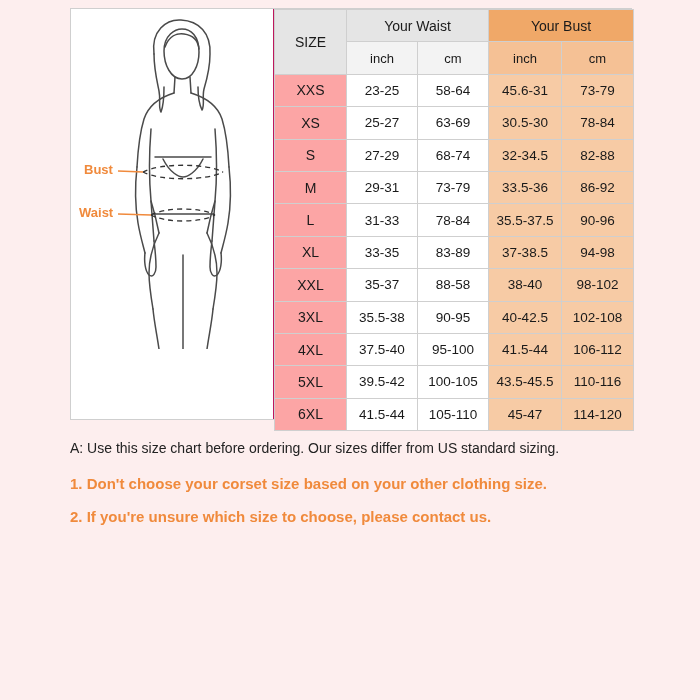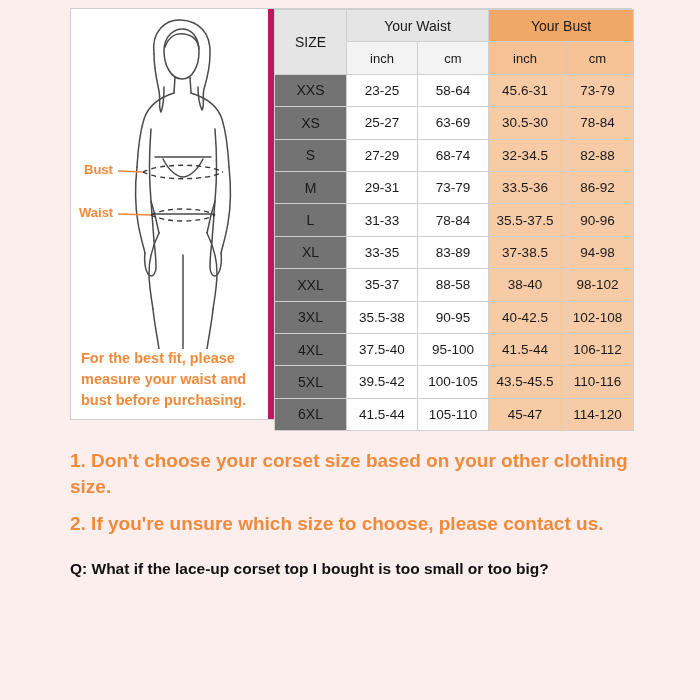--- a/index.html
+++ b/index.html
@@ -32,21 +32,21 @@
     display: flex;
     background: #fff;
     border: 1px solid #cfcfcf;
     box-sizing: border-box;
   }
   .figure-pane {
     width: 203px;
     box-sizing: border-box;
     position: relative;
     background: #fff;
-    border-right: 6px solid #be185d;
+    border-right: 1px solid #be185d;
     flex: 0 0 203px;
   }
   .figure-svg {
     position: absolute;
     left: 0;
     top: 0;
   }
   .fit-note {
     position: absolute;
     left: 10px;
@@ -86,21 +86,21 @@
     font-weight: bold;
     font-size: 14px;
   }
   .hdr-orange {
     background: #f0a868;
     font-weight: bold;
     font-size: 14px;
   }
   .sub-grey { background: #f3f3f3; font-size: 13px; }
   .sub-orange { background: #f5c195; font-size: 13px; }
-  .cell-size { font-weight: bold; background: #737373; font-size: 14px; }
+  .cell-size { font-weight: bold; background: #fca5a5; font-size: 14px; }
   .cell-plain { background: #fff; }
   .cell-orange { background: #f7cba5; }
 
   
   .faq {
     position: absolute;
     left: 70px;
     top: 438px;
     width: 566px;
   }
@@ -111,21 +111,21 @@
     margin: 0 0 9px 0;
     line-height: 1.3;
   }
   .a {
     font-size: 14px;
     color: #222;
     margin: 0 0 16px 0;
     line-height: 1.45;
   }
   .tip {
-    font-size: 19px;
+    font-size: 15px;
     font-weight: bold;
     color: #f08a3c;
     margin: 10px 0 12px 0;
     line-height: 1.35;
   }
   .gap { height: 10px; }
 </style>
 </head>
 <body>
 
@@ -178,21 +178,20 @@
 
         <path d="M80 206 C94 214, 130 214, 144 206" fill="none" stroke="#333" stroke-width="1.3" stroke-dasharray="5,4"></path>
         <path d="M80 206 C94 198, 130 198, 144 206" fill="none" stroke="#333" stroke-width="1.3" stroke-dasharray="5,4"></path>
 
         <line x1="47" y1="162" x2="72" y2="163" stroke="#f08a3c" stroke-width="1.6"></line>
         <line x1="47" y1="205" x2="80" y2="206" stroke="#f08a3c" stroke-width="1.6"></line>
       </svg>
 
       <div class="lbl-bust">Bust</div>
       <div class="lbl-waist">Waist</div>
-      <div class="fit-note">For the best fit, please measure your waist and bust before purchasing.</div>
     </div>
 
     <table class="size-table">
       <colgroup>
         <col style="width:72px">
           <col style="width:71px">
           <col style="width:71px">
           <col style="width:73px">
           <col style="width:72px">
       </colgroup>
@@ -285,19 +284,19 @@
           <td class="cell-plain">41.5-44</td>
           <td class="cell-plain">105-110</td>
           <td class="cell-orange">45-47</td>
           <td class="cell-orange">114-120</td>
         </tr>
       </tbody>
     </table>
   </div>
 
   <div class="faq">
+    <p class="a">A: Use this size chart before ordering. Our sizes differ from US standard sizing.</p>
     <p class="tip">1. Don't choose your corset size based on your other clothing size.</p>
     <p class="tip">2. If you're unsure which size to choose, please contact us.</p>
     <div class="gap"></div>
-    <p class="q">Q: What if the lace-up corset top I bought is too small or too big?</p>
   </div>
 
 </div>
 
 </body></html>

